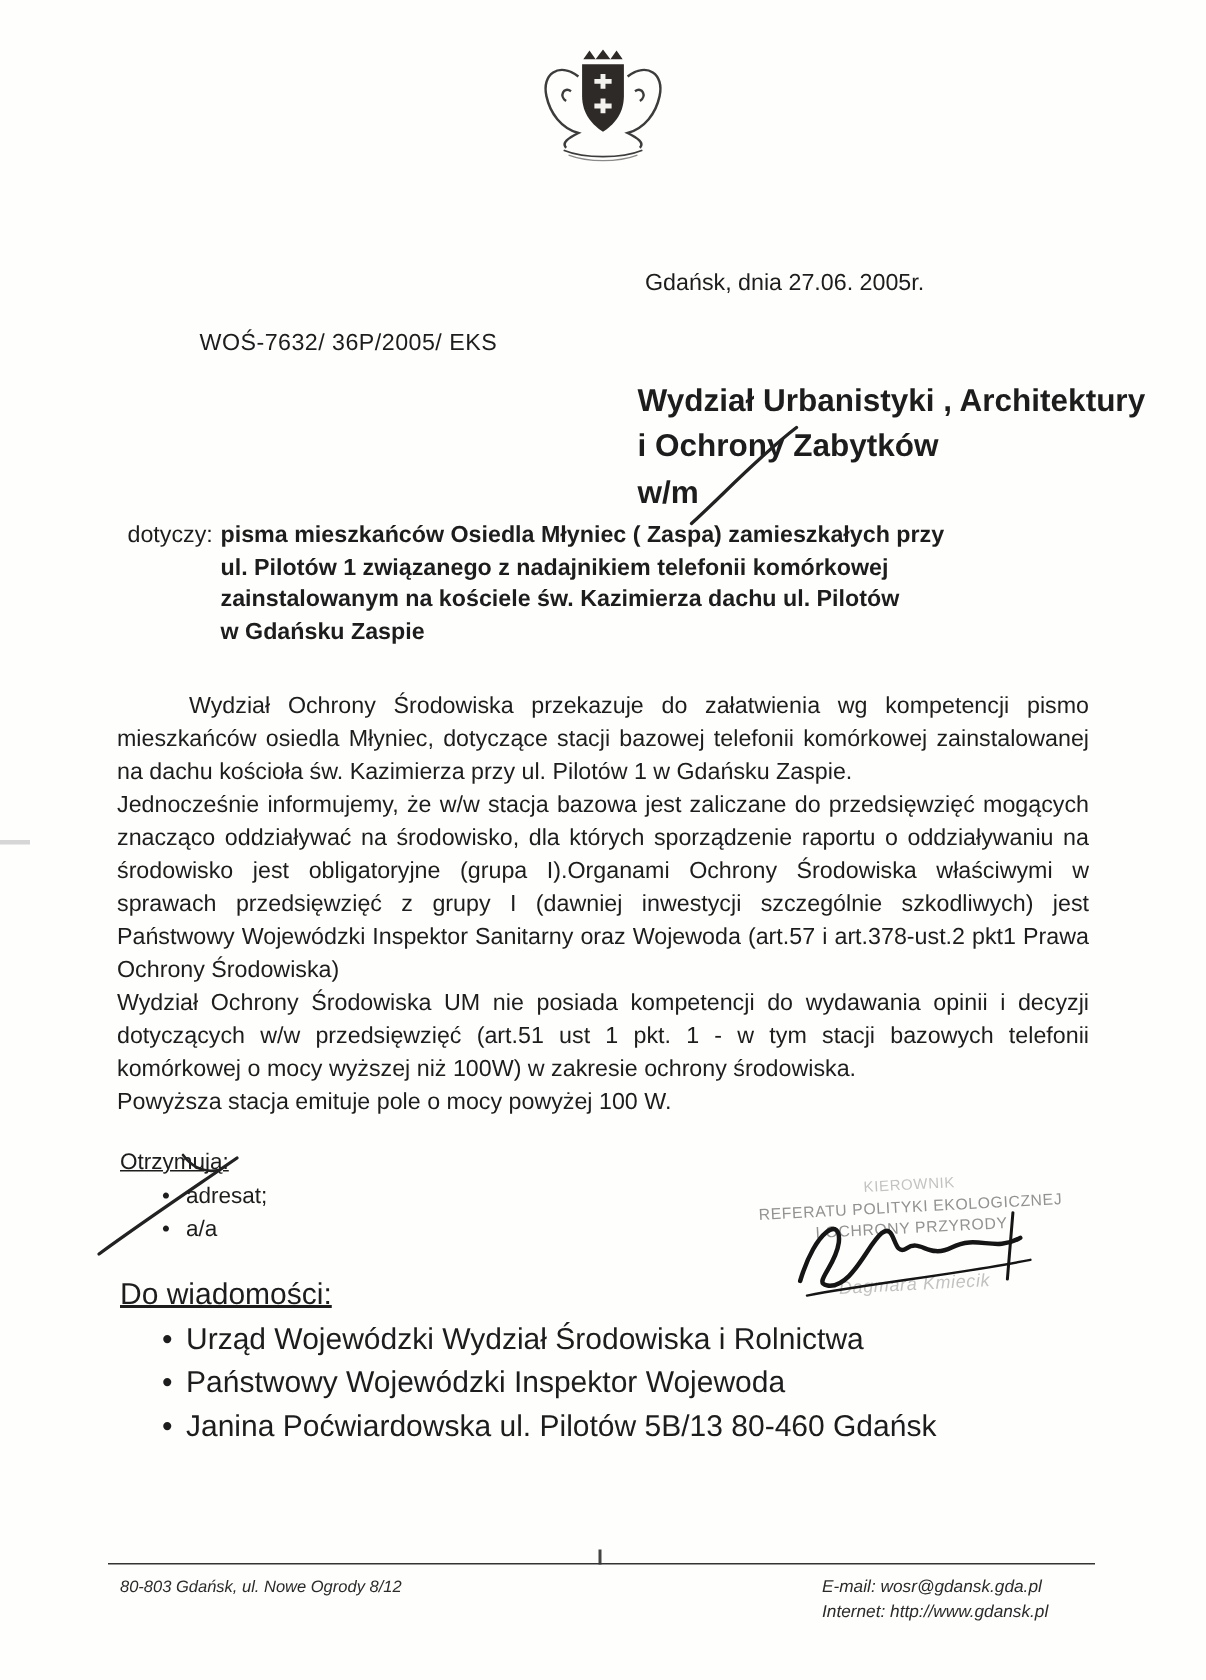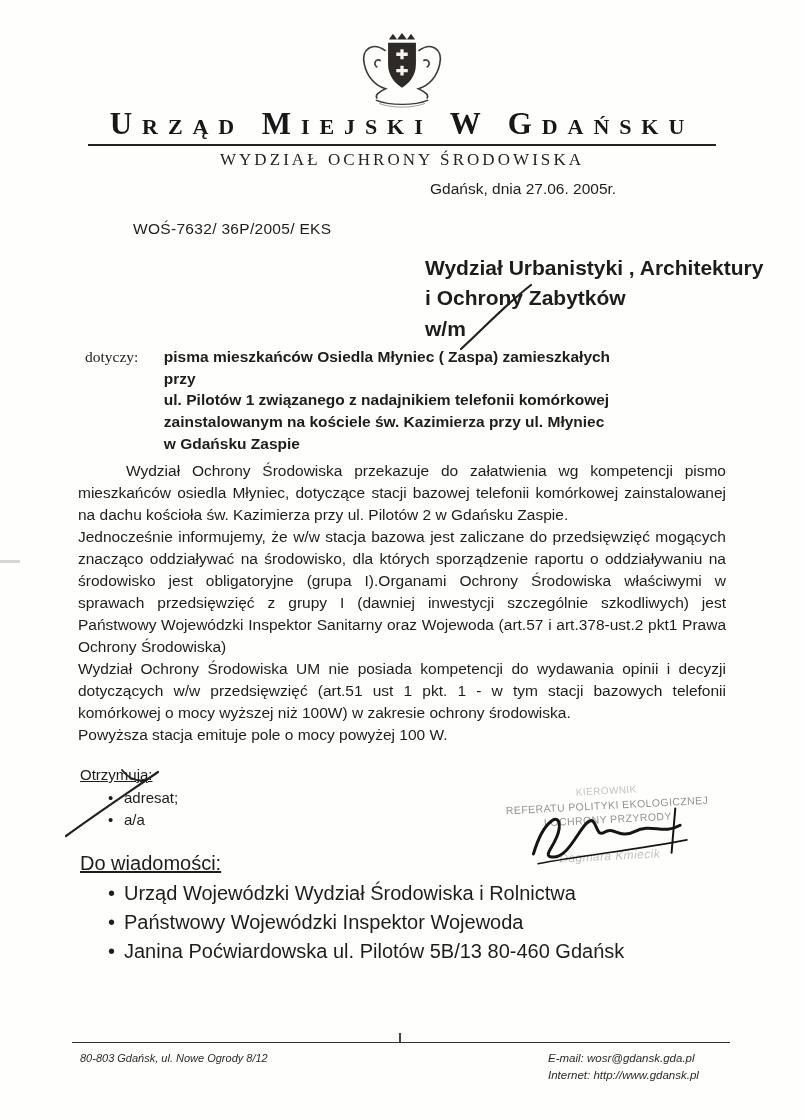--- a/index.html
+++ b/index.html
@@ -23,21 +23,21 @@
     font-size:17px; letter-spacing:0.18em; color:#222; font-weight:500;
   }
   
   .dateline { position:absolute; top:180px; left:430px; font-size:15.5px; }
   .refline  { position:absolute; top:220px; left:85px;  font-size:15.5px; letter-spacing:0.02em;margin-left:48px; }
   
   .addressee { position:absolute; top:253px; left:425px; font-size:21px; font-weight:700; line-height:1.45; }
   .addressee-sign { position:absolute; left:28px; top:30px; pointer-events:none; }
   
   .subject { position:absolute; top:346px; left:85px; width:560px; display:flex; font-size:15.5px; line-height:1.4; }
-  .subject-label { width:56px; margin-right:23px;font-family:Liberation Serif, serif; }
+  .subject-label { width:56px; margin-right:6px; }
   .subject-lines { font-weight:700; }
   
   .body-block { position:absolute; top:460px; left:78px; width:648px; font-size:15.5px; line-height:22px; text-align:justify; }
   .body-block p.indent { text-indent:48px; }
   
   .recipients { position:absolute; top:766px; left:80px; font-size:15px; }
   .recipients .heading, .distribution .heading { text-decoration:underline; margin-bottom:4px; }
   ul.dotlist { list-style:none; margin-left:28px; }
   ul.dotlist li { position:relative; padding-left:16px; line-height:1.45; }
   ul.dotlist li::before { content:"•"; position:absolute; left:0; top:0; }
@@ -78,50 +78,45 @@
       </g>
       <path d="M54,14 l5,-7 5,7 6,-8 6,8 5,-7 5,7 z" fill="#2e2a27"></path>
       <path d="M53,18 h34 v26 c0,15 -9,24 -17,29 c-8,-5 -17,-14 -17,-29 z" fill="#2e2a27"></path>
       <g stroke="#f4f2ee" stroke-width="4">
         <path d="M70,26 v12 M63,32 h14"></path>
         <path d="M70,46 v12 M63,52 h14"></path>
       </g>
     </svg>
   </div>
 
-  <div class="title-wrap">
-    <div class="office-title">Urząd Miejski W Gdańsku</div>
-    <div class="title-rule"></div>
-    <div class="dept-subtitle">WYDZIAŁ OCHRONY ŚRODOWISKA</div>
-  </div>
 
   <div class="dateline">Gdańsk, dnia 27.06. 2005r.</div>
   <div class="refline">WOŚ-7632/ 36P/2005/ EKS</div>
 
   <div class="addressee">
     <div>Wydział Urbanistyki , Architektury</div>
     <div>i Ochrony Zabytków</div>
     <div>w/m</div>
     <svg class="addressee-sign" width="90" height="70" viewBox="0 0 90 70">
       <path d="M8,66 C28,48 52,22 78,2" fill="none" stroke="#222" stroke-width="2.2" stroke-linecap="round"></path>
     </svg>
   </div>
 
   <div class="subject">
     <div class="subject-label">dotyczy:</div>
     <div class="subject-lines">
       <div>pisma mieszkańców  Osiedla Młyniec ( Zaspa) zamieszkałych przy</div>
       <div>ul. Pilotów 1 związanego z  nadajnikiem telefonii komórkowej</div>
-      <div>zainstalowanym na kościele św. Kazimierza przy ul. Młyniec</div>
+      <div>zainstalowanym na kościele św. Kazimierza dachu ul. Pilotów</div>
       <div>w Gdańsku Zaspie</div>
     </div>
   </div>
 
   <div class="body-block">
-    <p class="indent">Wydział Ochrony Środowiska przekazuje do załatwienia wg kompetencji pismo mieszkańców osiedla Młyniec, dotyczące stacji bazowej telefonii komórkowej zainstalowanej na dachu kościoła  św. Kazimierza przy ul. Pilotów 2 w Gdańsku Zaspie.</p>
+    <p class="indent">Wydział Ochrony Środowiska przekazuje do załatwienia wg kompetencji pismo mieszkańców osiedla Młyniec, dotyczące stacji bazowej telefonii komórkowej zainstalowanej na dachu kościoła  św. Kazimierza przy ul. Pilotów 1 w Gdańsku Zaspie.</p>
     <p>Jednocześnie informujemy, że w/w stacja bazowa jest zaliczane do przedsięwzięć mogących znacząco oddziaływać na środowisko, dla których sporządzenie raportu o oddziaływaniu na środowisko jest obligatoryjne (grupa I).Organami Ochrony Środowiska właściwymi w sprawach przedsięwzięć z grupy I (dawniej inwestycji szczególnie szkodliwych) jest   Państwowy Wojewódzki Inspektor Sanitarny oraz Wojewoda (art.57 i art.378-ust.2 pkt1 Prawa Ochrony  Środowiska)</p>
     <p>Wydział Ochrony Środowiska UM nie posiada  kompetencji do wydawania opinii i decyzji dotyczących w/w przedsięwzięć (art.51 ust 1 pkt. 1 - w tym stacji bazowych telefonii komórkowej o mocy wyższej niż 100W) w zakresie ochrony środowiska.</p>
     <p>Powyższa stacja emituje pole o mocy powyżej 100 W.</p>
   </div>
 
   <div class="recipients">
     <div class="heading">Otrzymują:</div>
     <ul class="dotlist">
       <li>adresat;</li>
       <li>a/a</li>

